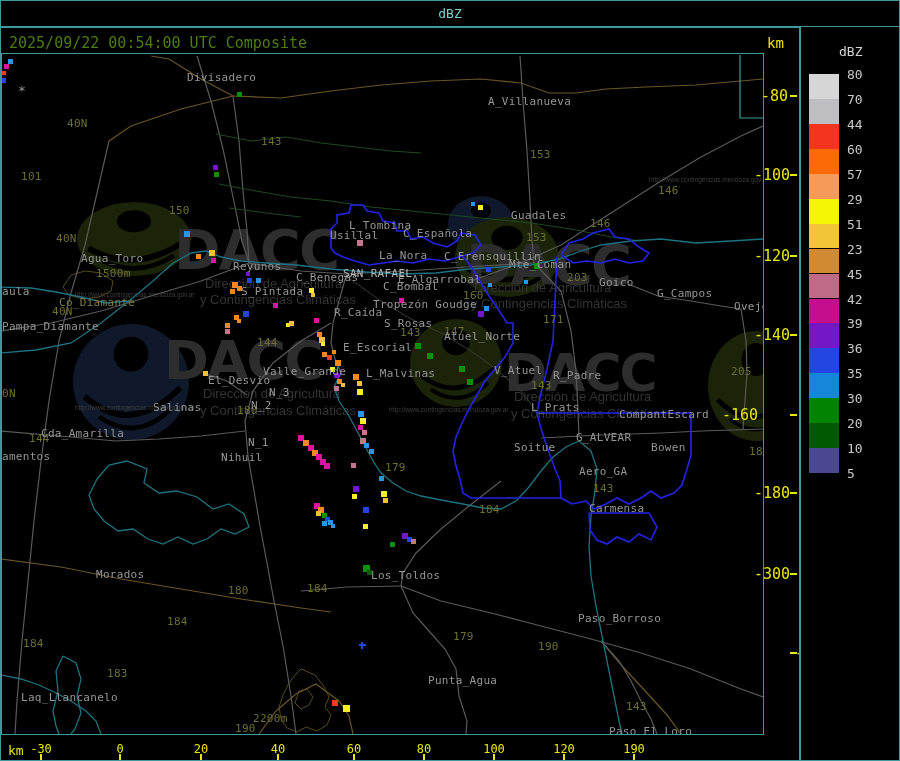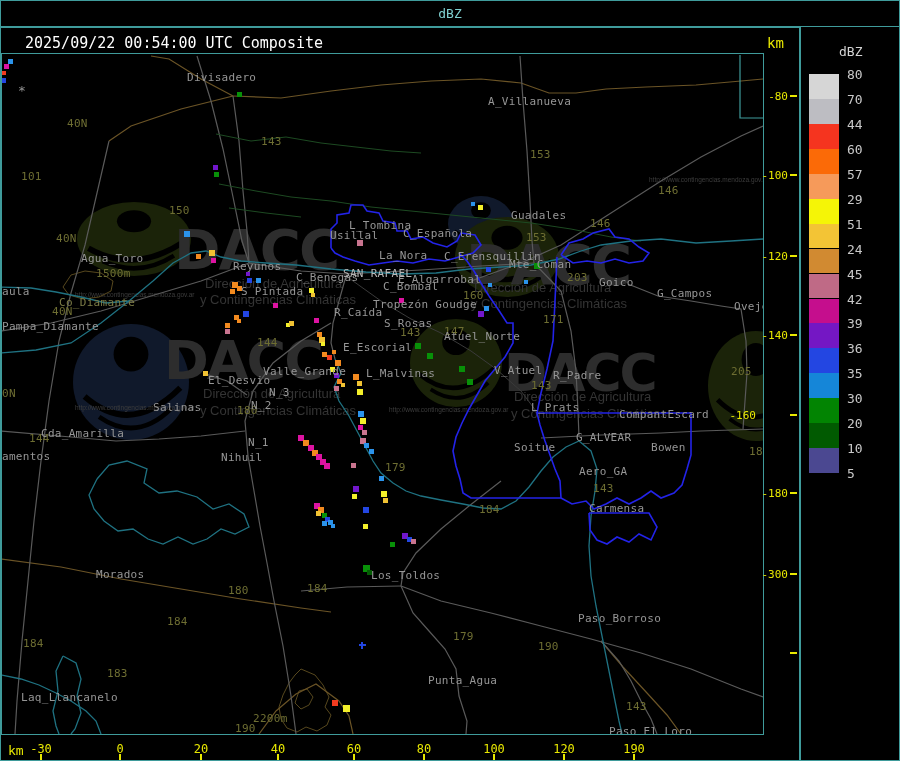--- a/index.html
+++ b/index.html
@@ -1,25 +1,25 @@
 <!DOCTYPE html>
 <html><head>
 <meta charset="utf-8">
 <style>
   html,body{margin:0;padding:0;background:#000;}
   #root{position:relative;width:900px;height:761px;background:#000;overflow:hidden;
         font-family:"DejaVu Sans Mono",monospace;box-sizing:border-box;border:1px solid #3f9b9b;}
   .topbar{position:absolute;left:0;top:0;width:898px;height:25px;border-bottom:2px solid #3f9b9b;
           display:flex;align-items:center;justify-content:center;color:#7fd0d0;font-size:13px;}
-  .timestamp{position:absolute;left:24px;top:33px;color:#ffffff;font-size:15px;white-space:pre;}
+  .timestamp{position:absolute;left:8px;top:33px;color:#4d7c0f;font-size:15px;white-space:pre;}
   .km-top{position:absolute;left:766px;top:34px;color:#e8e800;font-size:14px;}
   .map-border{position:absolute;left:0;top:52px;width:763px;height:682px;border:1px solid #3f9b9b;box-sizing:border-box;}
   .map-svg{position:absolute;left:1px;top:53px;}
   .vdivider{position:absolute;left:798px;top:26px;width:2px;height:733px;background:#3f9b9b;}
-  .yaxis-label{position:absolute;color:#e8e800;font-size:11px;transform:translateY(-50%);text-align:right;width:34px;}
+  .yaxis-label{position:absolute;color:#e8e800;font-size:15px;transform:translateY(-50%);text-align:right;width:34px;}
   .yaxis-tick{position:absolute;left:789px;width:7px;height:2px;background:#e8e800;}
   .xaxis-label{position:absolute;top:741px;color:#e8e800;font-size:12px;transform:translateX(-50%);}
   .xaxis-tick{position:absolute;top:753px;width:2px;height:7px;background:#e8e800;}
   .km-bottom{position:absolute;left:7px;top:742px;color:#e8e800;font-size:13px;}
   .legend{position:absolute;left:800px;top:26px;width:99px;height:733px;background:#000;}
   .legend-title{position:absolute;left:38px;top:17px;color:#d4d4d4;font-size:13px;}
   .legend-block{position:absolute;left:8px;width:30px;}
   .legend-label{position:absolute;left:46px;color:#c8c8c8;font-size:13px;transform:translateY(-50%);}
 </style>
 </head>
@@ -376,21 +376,21 @@
         <div class="legend-label" style="top:96.9px">44</div>
         <div class="legend-block" style="top:96.9px;height:24.9px;background:#f5341f"></div>
         <div class="legend-label" style="top:121.8px">60</div>
         <div class="legend-block" style="top:121.8px;height:24.9px;background:#fb6a07"></div>
         <div class="legend-label" style="top:146.8px">57</div>
         <div class="legend-block" style="top:146.8px;height:24.9px;background:#f69a5a"></div>
         <div class="legend-label" style="top:171.7px">29</div>
         <div class="legend-block" style="top:171.7px;height:24.9px;background:#f5f506"></div>
         <div class="legend-label" style="top:196.6px">51</div>
         <div class="legend-block" style="top:196.6px;height:24.9px;background:#f3c435"></div>
-        <div class="legend-label" style="top:221.6px">24</div>
+        <div class="legend-label" style="top:221.6px">23</div>
         <div class="legend-block" style="top:221.6px;height:24.9px;background:#d18a31"></div>
         <div class="legend-label" style="top:246.5px">45</div>
         <div class="legend-block" style="top:246.5px;height:24.9px;background:#bf6a86"></div>
         <div class="legend-label" style="top:271.5px">42</div>
         <div class="legend-block" style="top:271.5px;height:24.9px;background:#c50e8d"></div>
         <div class="legend-label" style="top:296px">39</div>
         <div class="legend-block" style="top:296.4px;height:24.9px;background:#7417c4"></div>
         <div class="legend-label" style="top:321.3px">36</div>
         <div class="legend-block" style="top:321.3px;height:24.9px;background:#2346e2"></div>
         <div class="legend-label" style="top:346.3px">35</div>

